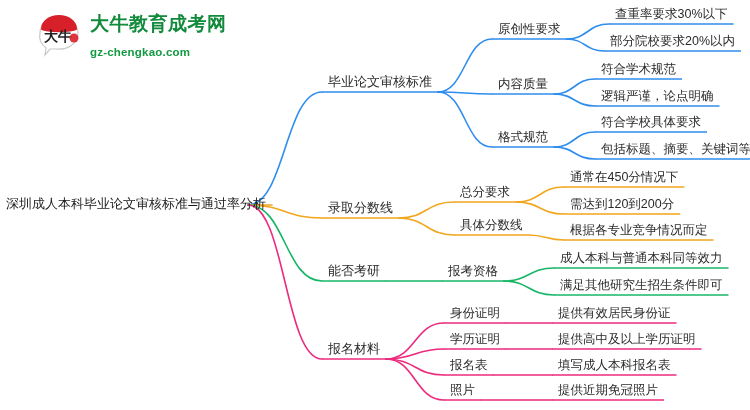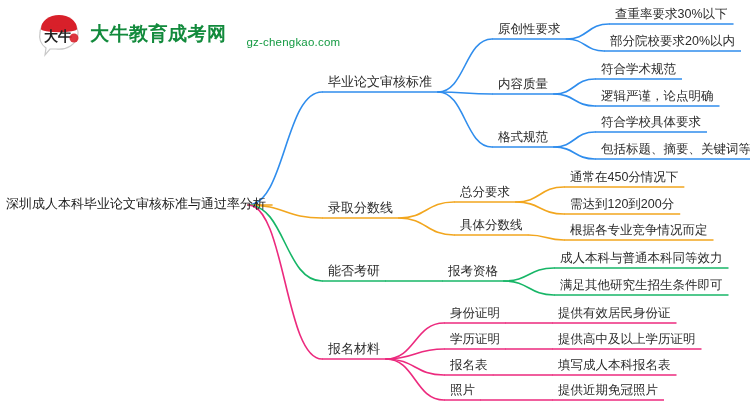--- a/index.html
+++ b/index.html
@@ -30,35 +30,34 @@
     gap: 8px;
   }
   #logo-mark {
     position: relative;
     width: 46px;
     height: 44px;
     flex: 0 0 auto;
   }
   #logo-text {
     display: flex;
-    flex-direction: row;
+    flex-direction: column;
     justify-content: flex-start;
     line-height: 1.05;
-    gap: 20px;
   }
   #logo-title {
     font-size: 19px;
     font-weight: bold;
     color: #128a3c;
     letter-spacing: 0.5px;
     white-space: nowrap;
   }
   #logo-sub {
     font-size: 11.5px;
-    font-weight: normal;
+    font-weight: bold;
     color: #149a42;
     letter-spacing: 0.2px;
     margin-top: 12px;
     white-space: nowrap;
   }
 
   
   #mindmap {
     position: absolute;
     left: 0;

